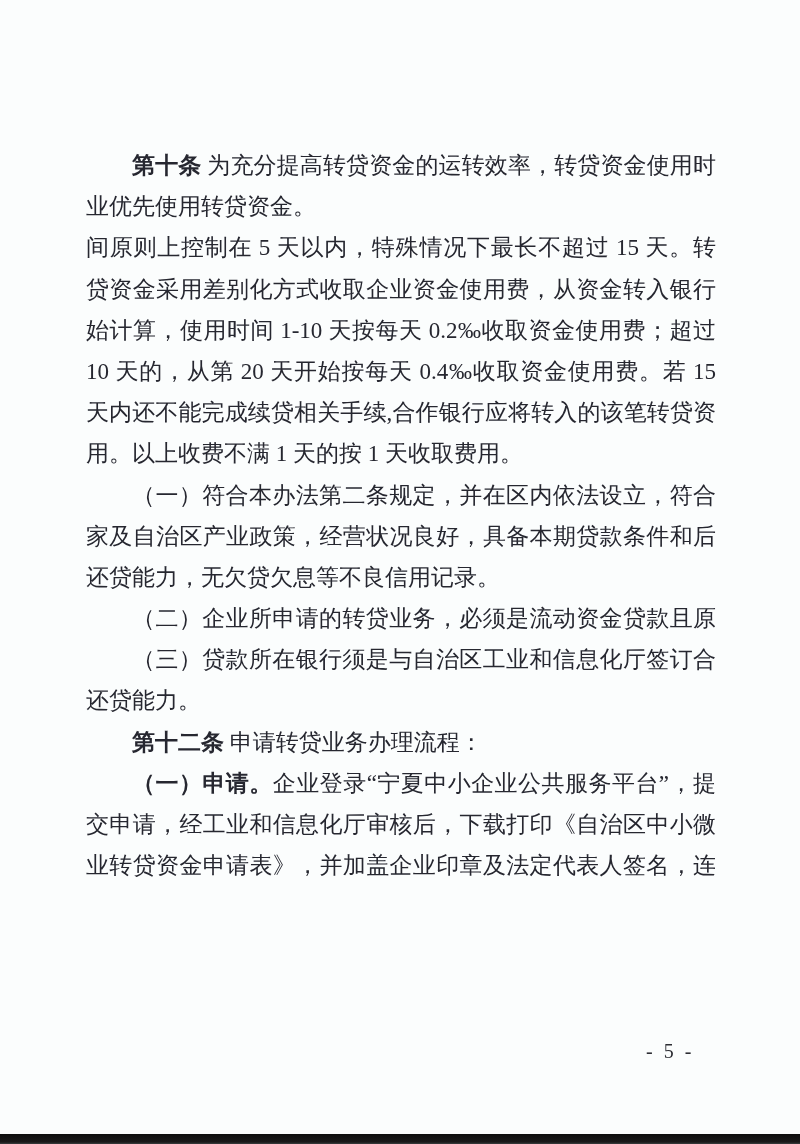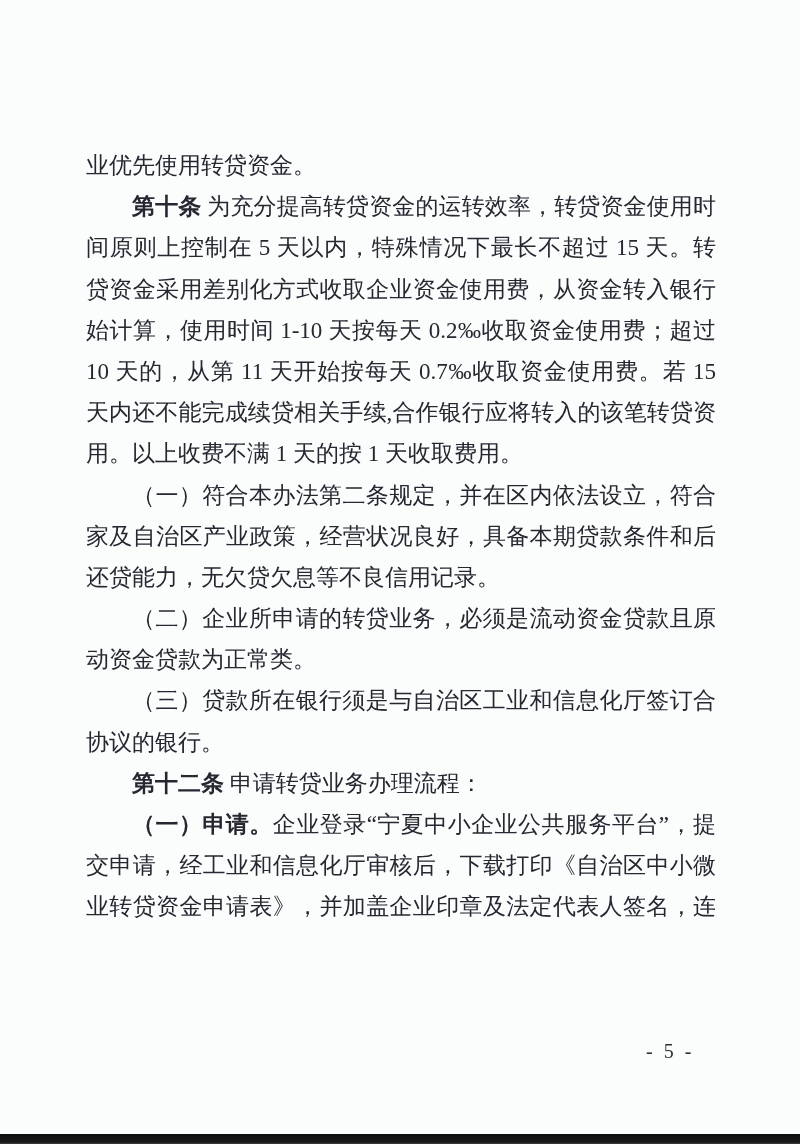--- a/index.html
+++ b/index.html
@@ -49,35 +49,34 @@
     width: 800px;
     height: 10px;
     background: linear-gradient(180deg, #0d0d0d 0%, #1a1a1a 80%, #3a3f40 100%);
   }
 </style>
 </head>
 <body>
 
 <div class="page">
   <div class="text-block">
+      <div class="line justify" style="text-indent: 2em;"><span class="bold">第十条</span><span> 为充分提高转贷资金的运转效率，转贷资金使用时</span></div>
       <div class="line plain"><span class="bold"></span><span>业优先使用转贷资金。</span></div>
-      <div class="line justify" style="text-indent: 2em;"><span class="bold">第十条</span><span> 为充分提高转贷资金的运转效率，转贷资金使用时</span></div>
       <div class="line justify"><span class="bold"></span><span>间原则上控制在 5 天以内，特殊情况下最长不超过 15 天。转</span></div>
       <div class="line justify"><span class="bold"></span><span>贷资金采用差别化方式收取企业资金使用费，从资金转入银行开</span></div>
       <div class="line justify"><span class="bold"></span><span>始计算，使用时间 1-10 天按每天 0.2‰收取资金使用费；超过</span></div>
-      <div class="line justify"><span class="bold"></span><span>10 天的，从第 11 天开始按每天 0.7‰收取资金使用费。若 15</span></div>
+      <div class="line justify"><span class="bold"></span><span>10 天的，从第 20 天开始按每天 0.4‰收取资金使用费。若 15</span></div>
       <div class="line justify"><span class="bold"></span><span>天内还不能完成续贷相关手续,合作银行应将转入的该笔转贷资</span></div>
       <div class="line plain"><span class="bold"></span><span>用。以上收费不满 1 天的按 1 天收取费用。</span></div>
       <div class="line justify" style="text-indent: 2em;"><span class="bold"></span><span>（一）符合本办法第二条规定，并在区内依法设立，符合国</span></div>
       <div class="line justify"><span class="bold"></span><span>家及自治区产业政策，经营状况良好，具备本期贷款条件和后续</span></div>
       <div class="line plain"><span class="bold"></span><span>还贷能力，无欠贷欠息等不良信用记录。</span></div>
       <div class="line justify" style="text-indent: 2em;"><span class="bold"></span><span>（二）企业所申请的转贷业务，必须是流动资金贷款且原流</span></div>
-      <div class="line plain"><span class="bold"></span><span>动资金贷款为正常类。</span></div>
       <div class="line justify" style="text-indent: 2em;"><span class="bold"></span><span>（三）贷款所在银行须是与自治区工业和信息化厅签订合作</span></div>
-      <div class="line plain"><span class="bold"></span><span>协议的银行。</span></div>
+      <div class="line plain"><span class="bold"></span><span>还贷能力。</span></div>
       <div class="line plain" style="text-indent: 2em;"><span class="bold">第十二条</span><span> 申请转贷业务办理流程：</span></div>
       <div class="line justify" style="text-indent: 2em;"><span class="bold">（一）申请。</span><span>企业登录“宁夏中小企业公共服务平台”，提</span></div>
       <div class="line justify"><span class="bold"></span><span>交申请，经工业和信息化厅审核后，下载打印《自治区中小微企</span></div>
       <div class="line justify"><span class="bold"></span><span>业转贷资金申请表》，并加盖企业印章及法定代表人签名，连同</span></div>
     </div>
   <div class="page-number">- 5 -</div>
   <div class="footer-bar"></div>
 </div>
 
 </body></html>

